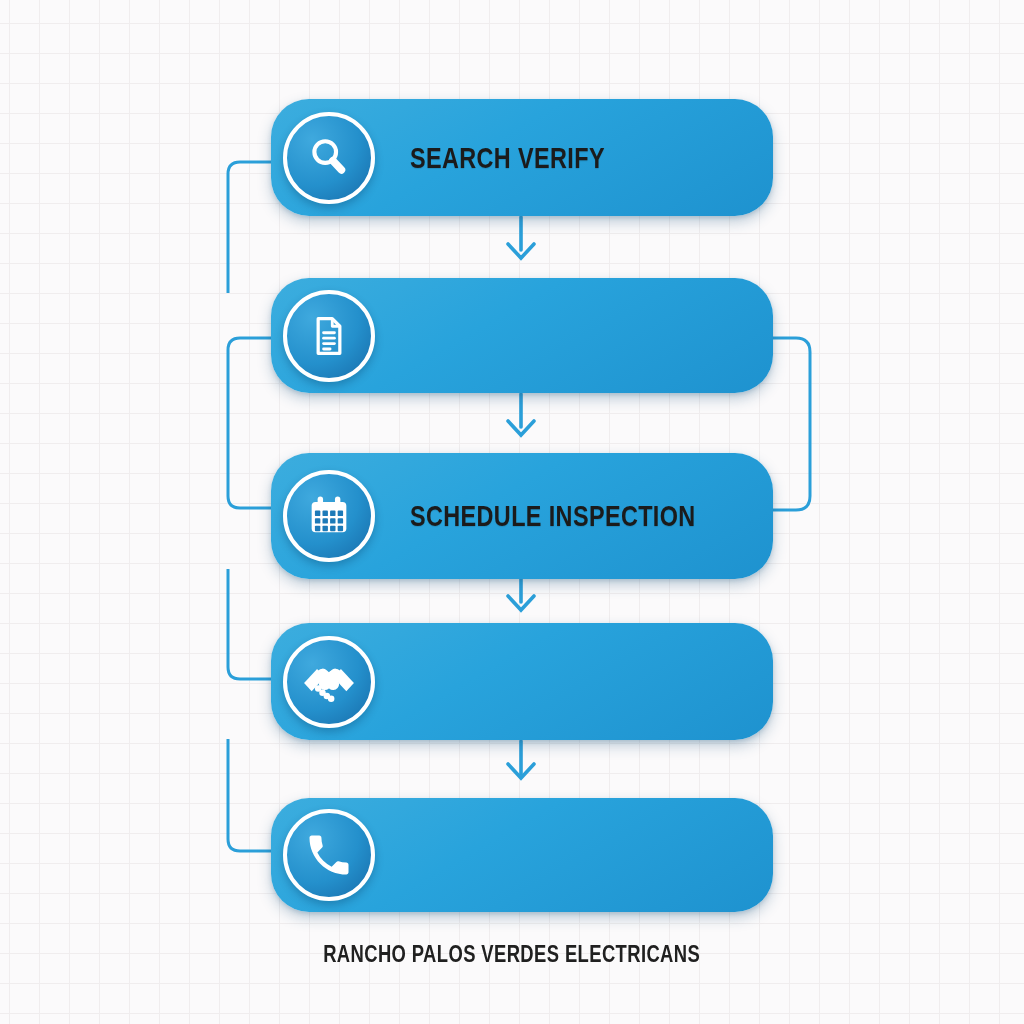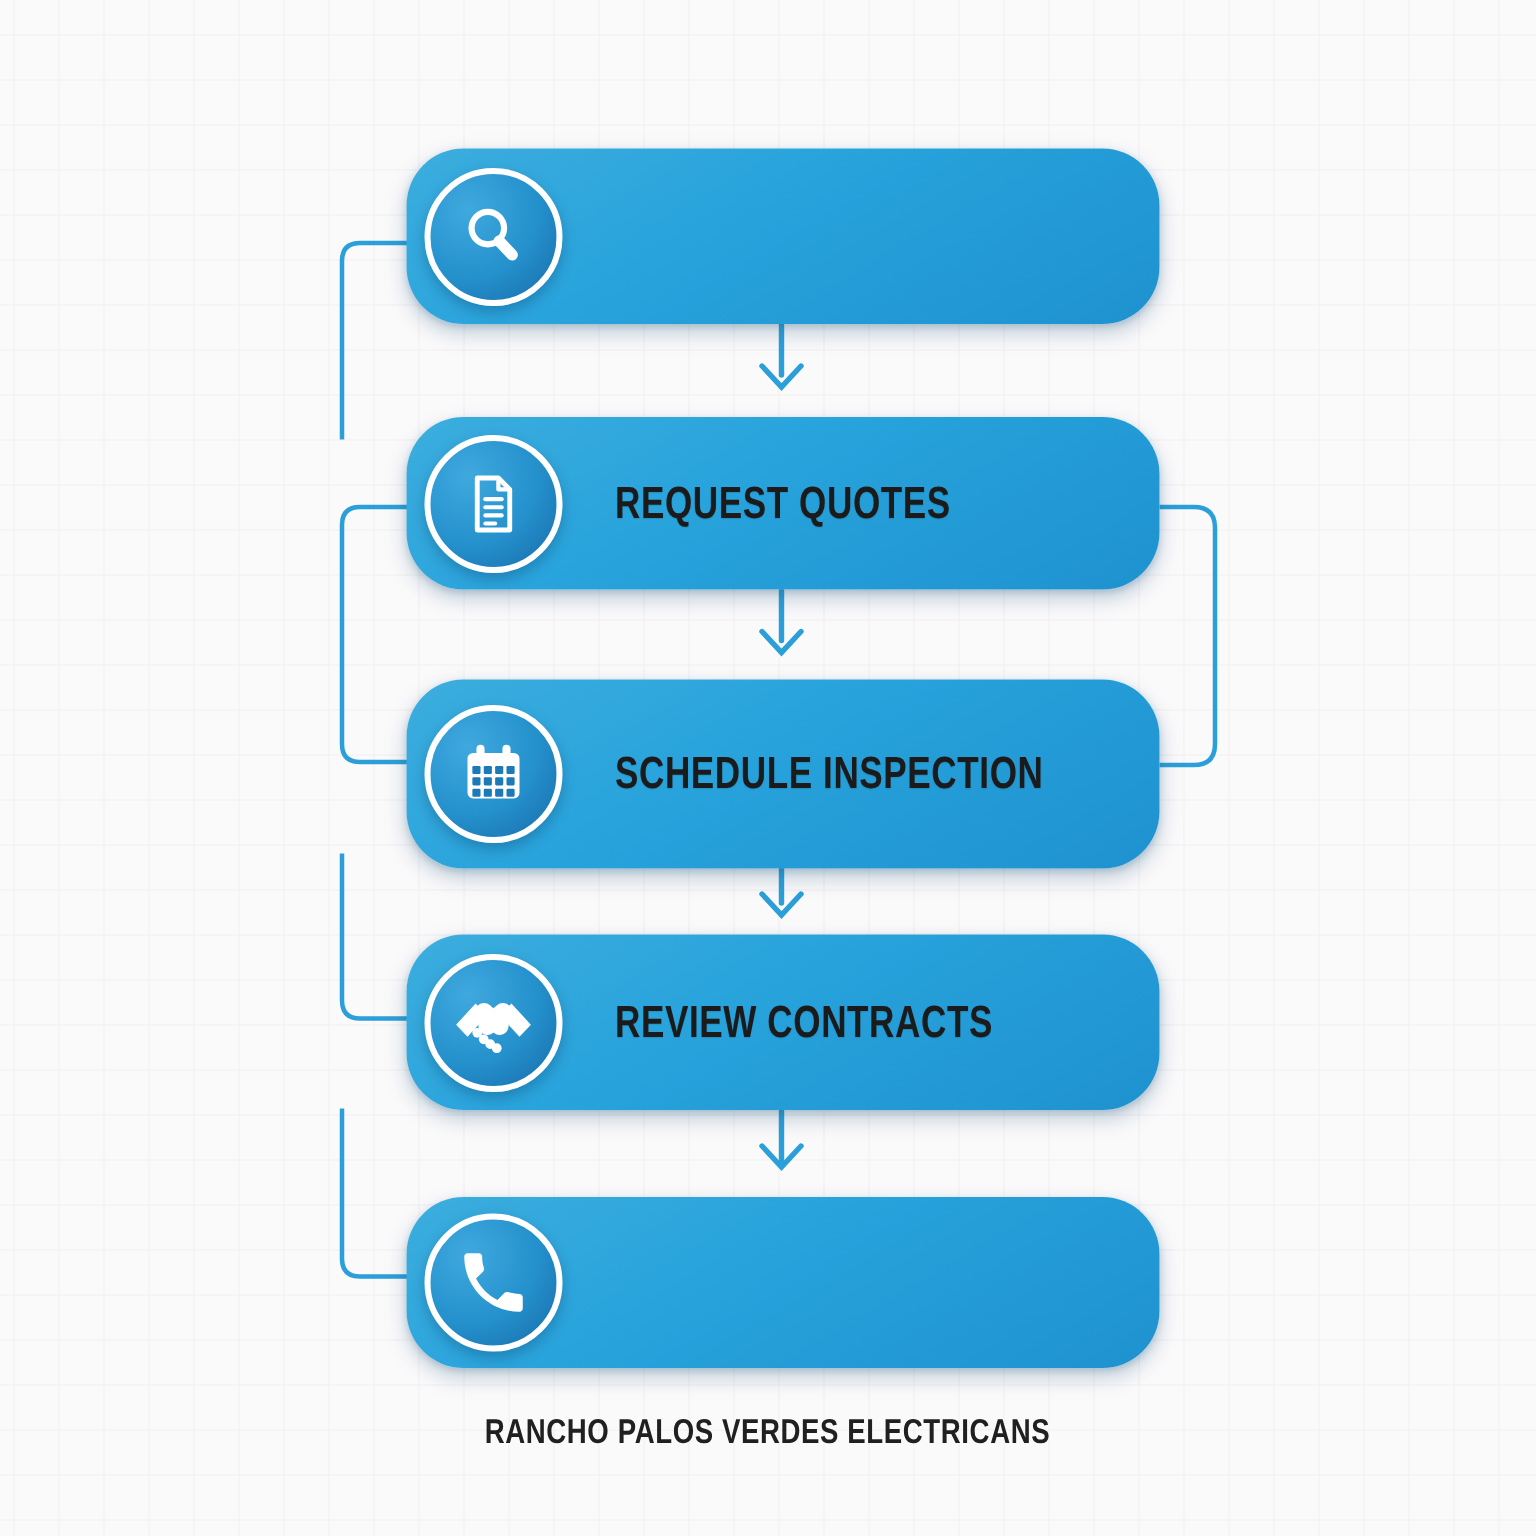--- a/index.html
+++ b/index.html
@@ -103,37 +103,37 @@
     </g>
   </svg>
 
   <div class="step" style="top:99px;height:117px;">
     <div class="icon-circle">
       <svg width="52" height="52" viewBox="0 0 48 48">
         <circle cx="20.5" cy="18.5" r="10" stroke="#ffffff" stroke-width="3.8" fill="none"></circle>
         <path d="M27.5 26.5 L35.5 35" stroke="#ffffff" stroke-width="7" stroke-linecap="round"></path>
       </svg>
     </div>
+    <div class="step-label">
+      <span class="step-label-text">SEARCH VERIFY</span>
+    </div>
   </div>
 
   <div class="step" style="top:278px;height:115px;">
     <div class="icon-circle">
       <svg width="52" height="52" viewBox="0 0 48 48">
         <path d="M14 8 H27 L34 15 V40 H14 Z" fill="none" stroke="#ffffff" stroke-width="3" stroke-linejoin="round"></path>
         <path d="M27 8 V15 H34" fill="none" stroke="#ffffff" stroke-width="2.6" stroke-linejoin="round"></path>
         <g stroke="#ffffff" stroke-width="2.6" stroke-linecap="round">
           <line x1="19" y1="21" x2="29" y2="21"></line>
           <line x1="19" y1="26" x2="29" y2="26"></line>
           <line x1="19" y1="31" x2="29" y2="31"></line>
           <line x1="19" y1="36" x2="25" y2="36"></line>
         </g>
       </svg>
-    </div>
-    <div class="step-label">
-      <span class="step-label-text">REQUEST QUOTES</span>
     </div>
   </div>
 
   <div class="step" style="top:453px;height:126px;">
     <div class="icon-circle">
       <svg width="52" height="52" viewBox="0 0 48 48">
         <rect x="8" y="11" width="32" height="28" rx="3.5" fill="#ffffff"></rect>
         <rect x="13.5" y="6" width="5" height="9" rx="2.5" fill="#ffffff"></rect>
         <rect x="29.5" y="6" width="5" height="9" rx="2.5" fill="#ffffff"></rect>
         <g fill="#1d7ab8">
@@ -166,23 +166,20 @@
           <rect x="11" y="16" width="24" height="11" rx="5.5" transform="rotate(42 23 21.5)"></rect>
           <rect x="13" y="16" width="24" height="11" rx="5.5" transform="rotate(-42 25 21.5)"></rect>
           <circle cx="14" cy="30" r="3"></circle>
           <circle cx="18" cy="34" r="3"></circle>
           <circle cx="22" cy="37" r="3"></circle>
           <circle cx="26" cy="39.5" r="3"></circle>
           <circle cx="27" cy="16.5" r="3"></circle>
         </g>
       </svg>
     </div>
-    <div class="step-label">
-      <span class="step-label-text">REVIEW CONTRACTS</span>
-    </div>
   </div>
 
   <div class="step" style="top:798px;height:114px;">
     <div class="icon-circle">
       <svg width="52" height="52" viewBox="0 0 48 48">
         <g transform="scale(2)">
           <path fill="#ffffff" d="M6.62 10.79c1.44 2.83 3.76 5.15 6.59 6.59l2.2-2.2c.27-.27.67-.36 1.02-.24 1.12.37 2.33.57 3.57.57.55 0 1 .45 1 1V20c0 .55-.45 1-1 1-9.39 0-17-7.61-17-17 0-.55.45-1 1-1h3.5c.55 0 1 .45 1 1 0 1.25.2 2.45.57 3.57.11.35.03.74-.24 1.02l-2.2 2.2z"></path>
         </g>
       </svg>
     </div>

